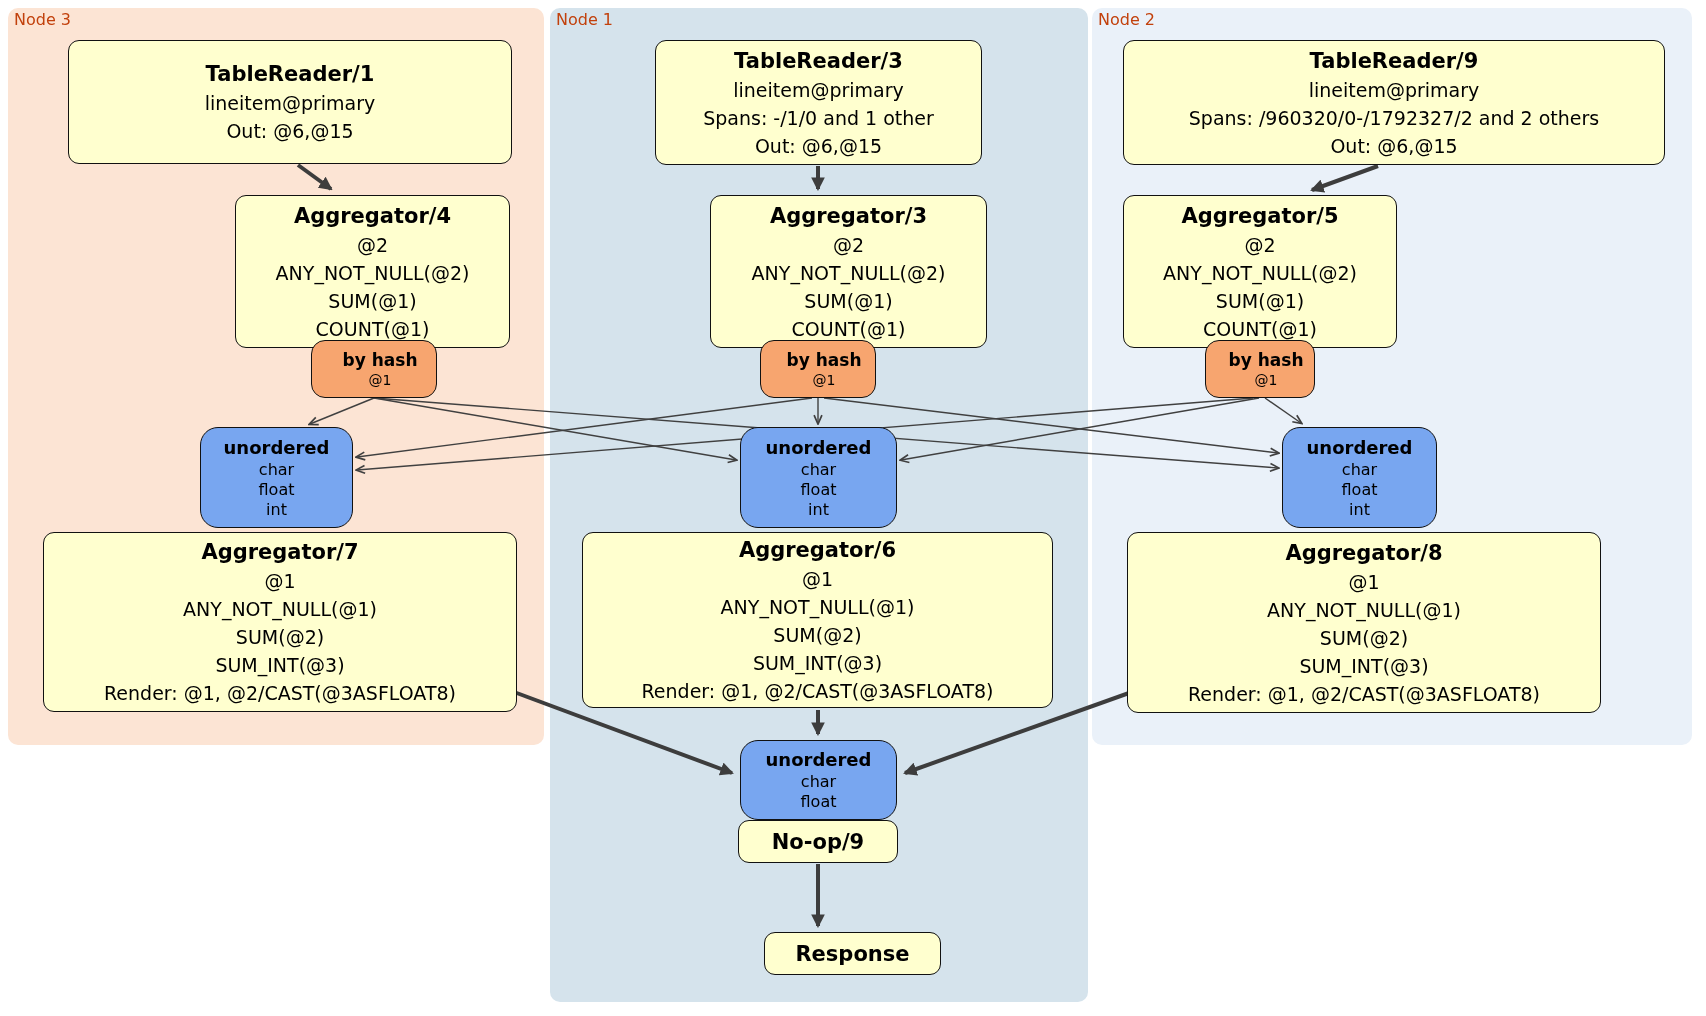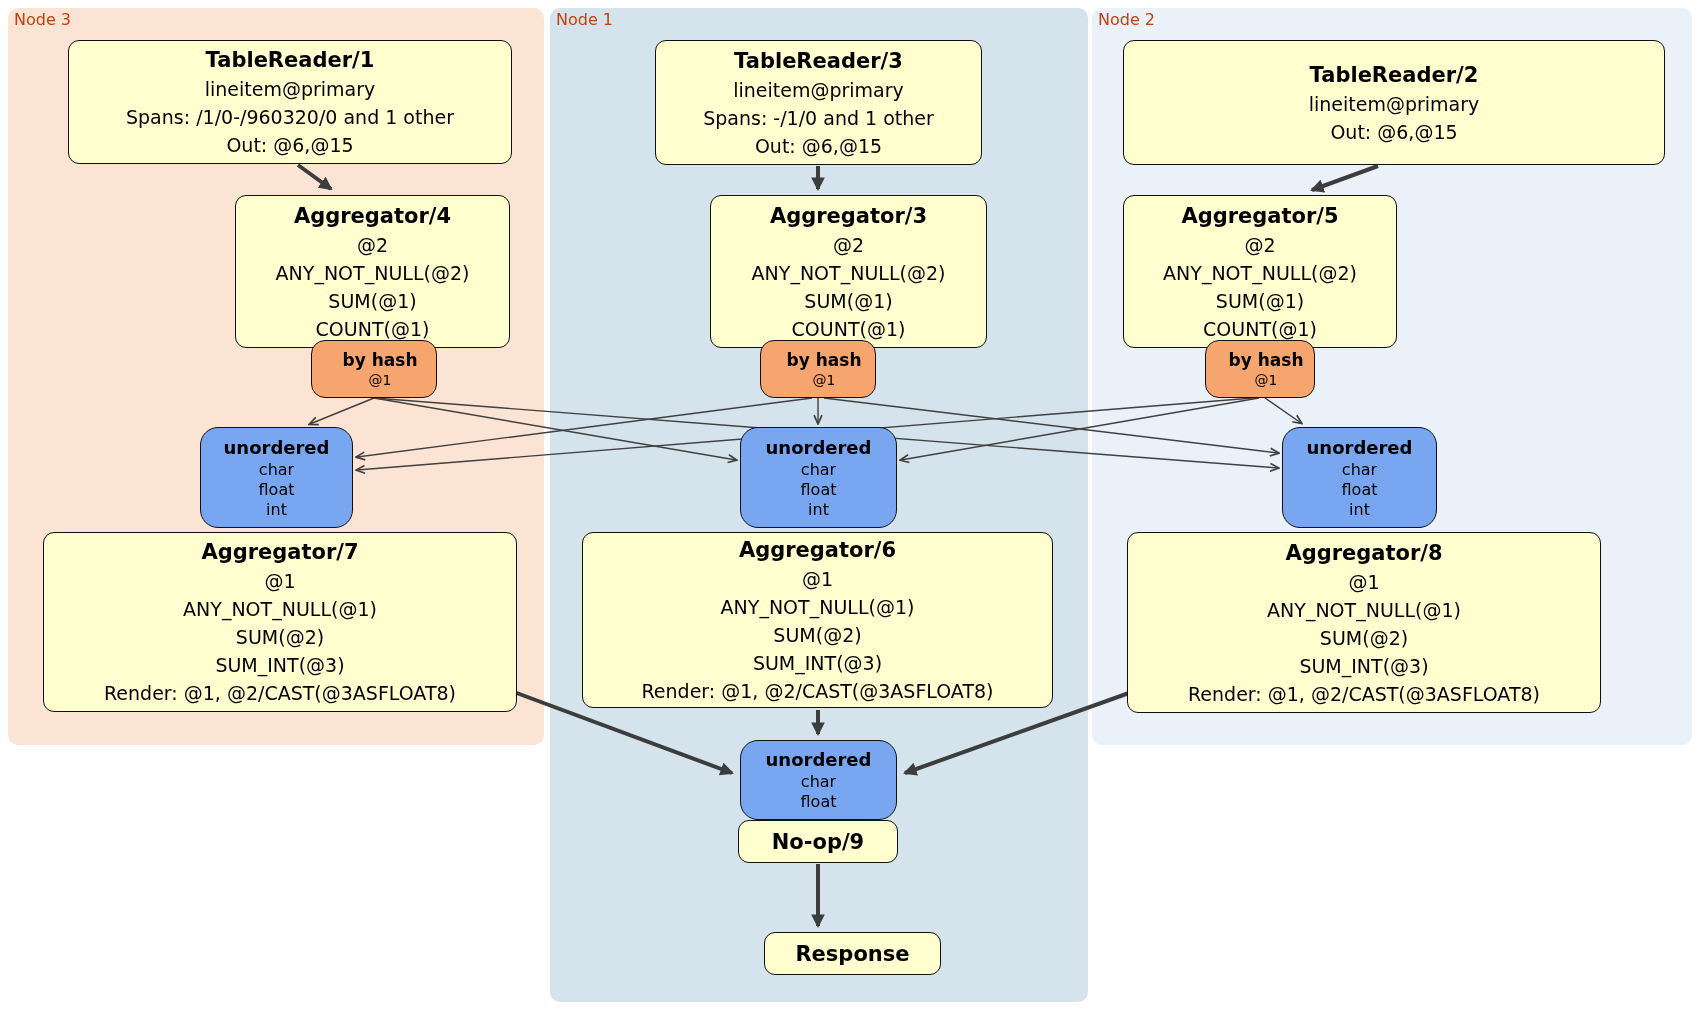--- a/index.html
+++ b/index.html
@@ -100,32 +100,32 @@
       <line x1="514" y1="692" x2="732" y2="773" marker-end="url(#mthick)"></line>
       <line x1="818" y1="710" x2="818" y2="734" marker-end="url(#mthick)"></line>
       <line x1="1129" y1="693" x2="905" y2="773" marker-end="url(#mthick)"></line>
       <line x1="818" y1="864" x2="818" y2="926" marker-end="url(#mthick)"></line>
     </g>
   </svg>
 
   <div class="pbox" id="tr1">
     <div class="ptitle">TableReader/1</div>
     <div class="pline">lineitem@primary</div>
-    <div class="pline">Spans: /1/0-/960320/0 and 1 other</div>
     <div class="pline">Out: @6,@15</div>
   </div>
   <div class="pbox" id="tr0">
     <div class="ptitle">TableReader/3</div>
     <div class="pline">lineitem@primary</div>
     <div class="pline">Spans: -/1/0 and 1 other</div>
     <div class="pline">Out: @6,@15</div>
   </div>
   <div class="pbox" id="tr2">
-    <div class="ptitle">TableReader/2</div>
+    <div class="ptitle">TableReader/9</div>
     <div class="pline">lineitem@primary</div>
+    <div class="pline">Spans: /960320/0-/1792327/2 and 2 others</div>
     <div class="pline">Out: @6,@15</div>
   </div>
 
   <div class="pbox" id="agg4">
     <div class="ptitle">Aggregator/4</div>
     <div class="pline">@2</div>
     <div class="pline">ANY_NOT_NULL(@2)</div>
     <div class="pline">SUM(@1)</div>
     <div class="pline">COUNT(@1)</div>
   </div>

